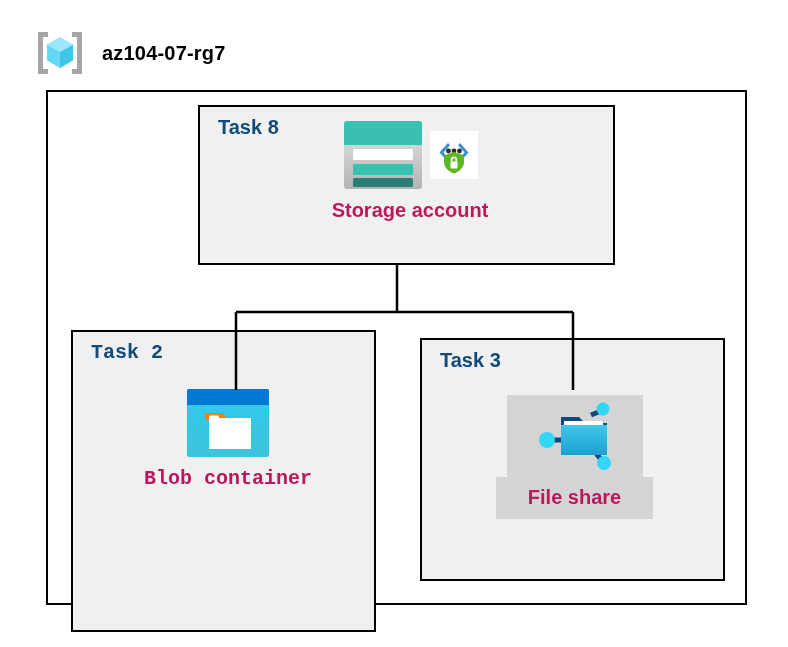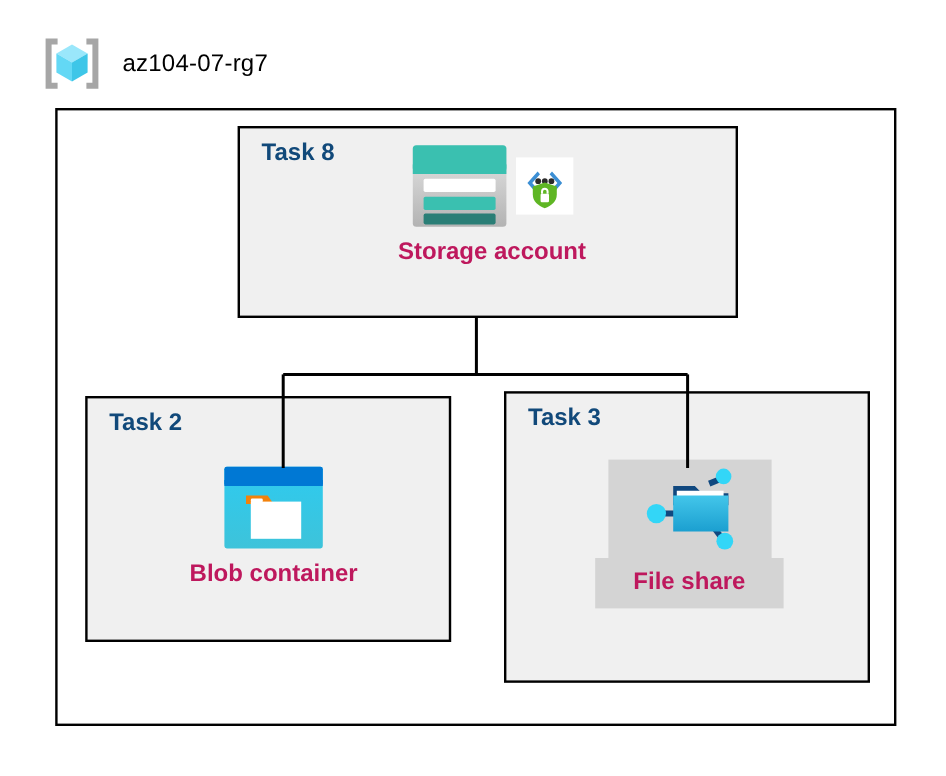--- a/index.html
+++ b/index.html
@@ -21,21 +21,21 @@
     position: absolute;
     left: 32px;
     top: 28px;
     display: flex;
     align-items: center;
     gap: 14px;
   }
   #rg-icon { width: 56px; height: 50px; display: block; }
   #rg-title {
     font-size: 20px;
-    font-weight: normal;
+    font-weight: bold;
     color: #000000;
     letter-spacing: 0.2px;
     white-space: nowrap;
   }
 
   
   #rg-boundary {
     position: absolute;
     left: 46px;
     top: 90px;
@@ -47,22 +47,22 @@
   }
 
   
   .task-box {
     position: absolute;
     background: #f0f0f0;
     border: 2px solid #000000;
     box-sizing: border-box;
   }
   #task1-box { left: 198px; top: 105px; width: 417px; height: 160px; }
-  #task2-box { left: 71px;  top: 330px; width: 305px; height: 205px; }
-  #task3-box { left: 420px; top: 326px; width: 305px; height: 243px; }
+  #task2-box { left: 71px;  top: 330px; width: 305px; height: 302px; font-family: Liberation Mono, monospace; }
+  #task3-box { left: 420px; top: 338px; width: 305px; height: 243px; }
 
   .task-label {
     position: absolute;
     left: 18px;
     top: 9px;
     font-size: 20px;
     font-weight: bold;
     color: #11497a;
     white-space: nowrap;
   }

